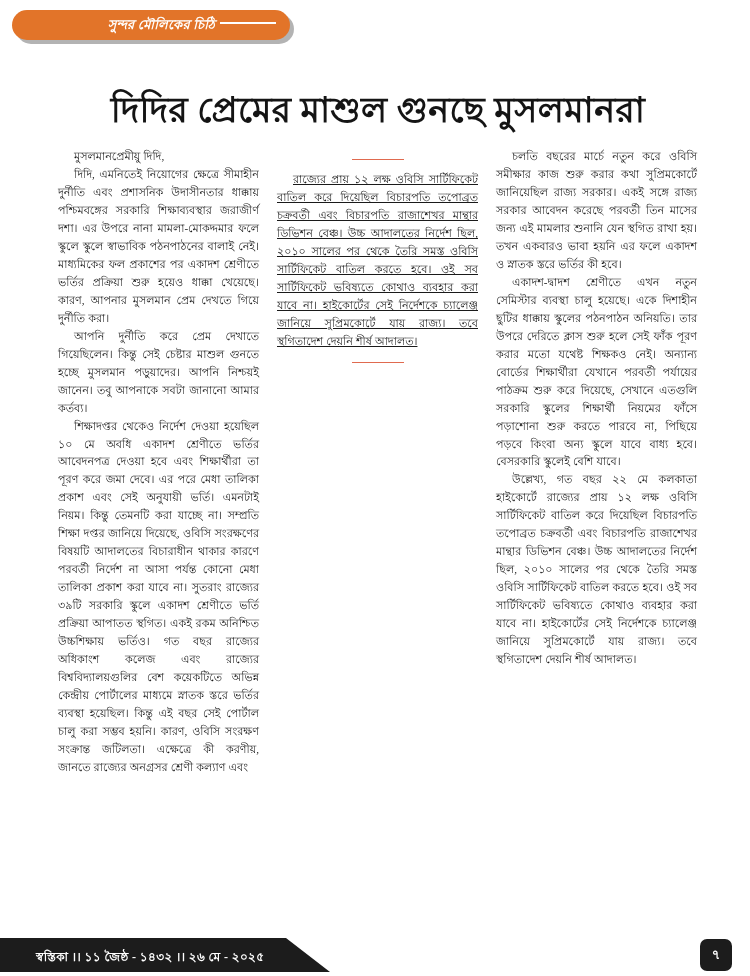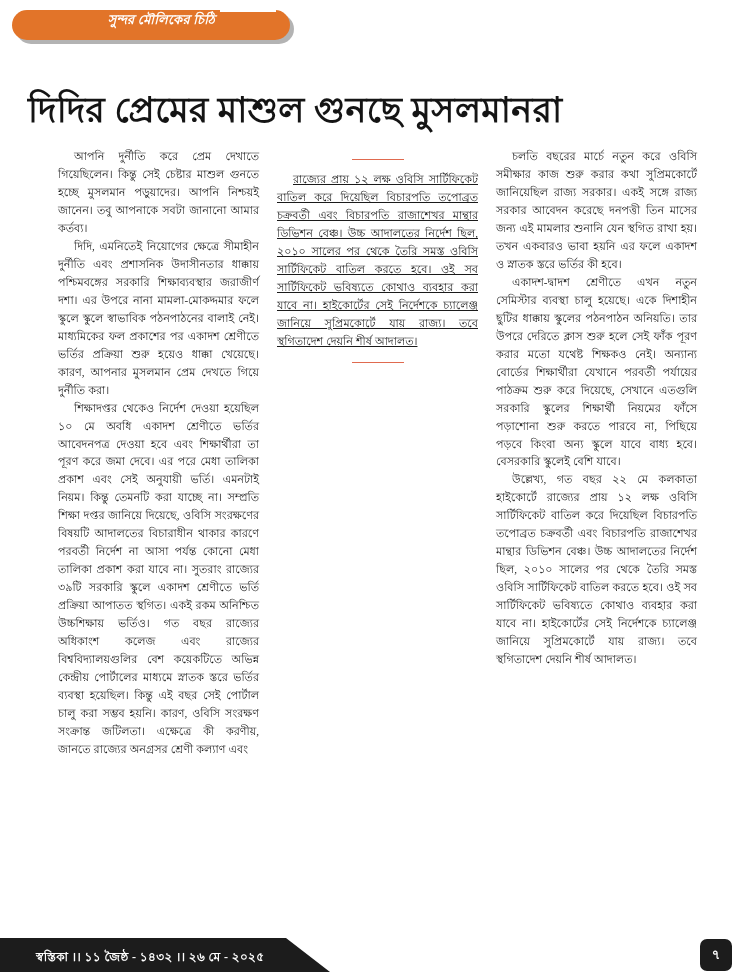--- a/index.html
+++ b/index.html
@@ -35,20 +35,21 @@
   }
   .kicker {
     position: absolute;
     left: 0;
     top: 0;
     width: 278px;
     height: 30px;
     background: #E27429;
     border-radius: 16px;
     display: flex;
+    align-items: center;
     justify-content: flex-end;
     padding-right: 14px;
     box-sizing: border-box;
   }
   .kicker-label {
     color: #ffffff;
     font-size: 13px;
     font-style: italic;
     font-weight: 600;
     letter-spacing: 0.2px;
@@ -64,21 +65,21 @@
     margin-bottom: 4px;
     vertical-align: middle;
   }
 
   
   .headline {
     position: absolute;
     left: 28px;
     top: 66px;
     width: 700px;
-    text-align: left;
+    text-align: center;
     font-size: 35px;
     font-weight: 700;
     color: #141414;
     letter-spacing: 0.4px;
     line-height: 1.25;
     font-family: "Liberation Serif", "DejaVu Serif", serif;
   }
 
   
   .columns {
@@ -181,35 +182,36 @@
     <span class="kicker-label">সুন্দর মৌলিকের চিঠি</span>
     <span class="kicker-rule"></span>
   </div>
 </div>
 
 <h1 class="headline">দিদির প্রেমের মাশুল গুনছে মুসলমানরা</h1>
 
 <div class="columns">
 
   <div class="col">
+    <p>মুসলমানপ্রেমীয়ু দিদি,</p>
+    <p>দিদি, এমনিতেই নিয়োগের ক্ষেত্রে সীমাহীন দুর্নীতি এবং প্রশাসনিক উদাসীনতার ধাক্কায় পশ্চিমবঙ্গের সরকারি শিক্ষাব্যবস্থার জরাজীর্ণ দশা। এর উপরে নানা মামলা-মোকদ্দমার ফলে স্কুলে স্কুলে স্বাভাবিক পঠনপাঠনের বালাই নেই। মাধ্যমিকের ফল প্রকাশের পর একাদশ শ্রেণীতে ভর্তির প্রক্রিয়া শুরু হয়েও ধাক্কা খেয়েছে। কারণ, আপনার মুসলমান প্রেম দেখতে গিয়ে দুর্নীতি করা।</p>
     <p>আপনি দুর্নীতি করে প্রেম দেখাতে গিয়েছিলেন। কিন্তু সেই চেষ্টার মাশুল গুনতে হচ্ছে মুসলমান পড়ুয়াদের। আপনি নিশ্চয়ই জানেন। তবু আপনাকে সবটা জানানো আমার কর্তব্য।</p>
-    <p>দিদি, এমনিতেই নিয়োগের ক্ষেত্রে সীমাহীন দুর্নীতি এবং প্রশাসনিক উদাসীনতার ধাক্কায় পশ্চিমবঙ্গের সরকারি শিক্ষাব্যবস্থার জরাজীর্ণ দশা। এর উপরে নানা মামলা-মোকদ্দমার ফলে স্কুলে স্কুলে স্বাভাবিক পঠনপাঠনের বালাই নেই। মাধ্যমিকের ফল প্রকাশের পর একাদশ শ্রেণীতে ভর্তির প্রক্রিয়া শুরু হয়েও ধাক্কা খেয়েছে। কারণ, আপনার মুসলমান প্রেম দেখতে গিয়ে দুর্নীতি করা।</p>
     <p>শিক্ষাদপ্তর থেকেও নির্দেশ দেওয়া হয়েছিল ১০ মে অবধি একাদশ শ্রেণীতে ভর্তির আবেদনপত্র দেওয়া হবে এবং শিক্ষার্থীরা তা পূরণ করে জমা দেবে। এর পরে মেধা তালিকা প্রকাশ এবং সেই অনুযায়ী ভর্তি। এমনটাই নিয়ম। কিন্তু তেমনটি করা যাচ্ছে না। সম্প্রতি শিক্ষা দপ্তর জানিয়ে দিয়েছে, ওবিসি সংরক্ষণের বিষয়টি আদালতের বিচারাধীন থাকার কারণে পরবর্তী নির্দেশ না আসা পর্যন্ত কোনো মেধা তালিকা প্রকাশ করা যাবে না। সুতরাং রাজ্যের ৩৯টি সরকারি স্কুলে একাদশ শ্রেণীতে ভর্তি প্রক্রিয়া আপাতত স্থগিত। একই রকম অনিশ্চিত উচ্চশিক্ষায় ভর্তিও। গত বছর রাজ্যের অধিকাংশ কলেজ এবং রাজ্যের বিশ্ববিদ্যালয়গুলির বেশ কয়েকটিতে অভিন্ন কেন্দ্রীয় পোর্টালের মাধ্যমে স্নাতক স্তরে ভর্তির ব্যবস্থা হয়েছিল। কিন্তু এই বছর সেই পোর্টাল চালু করা সম্ভব হয়নি। কারণ, ওবিসি সংরক্ষণ সংক্রান্ত জটিলতা। এক্ষেত্রে কী করণীয়, জানতে রাজ্যের অনগ্রসর শ্রেণী কল্যাণ এবং</p>
   </div>
 
   <div class="col">
     <div class="pullquote">
       <div class="pq-rule"></div>
       <p class="pq-text">রাজ্যের প্রায় ১২ লক্ষ ওবিসি সার্টিফিকেট বাতিল করে দিয়েছিল বিচারপতি তপোব্রত চক্রবর্তী এবং বিচারপতি রাজাশেখর মান্থার ডিভিশন বেঞ্চ। উচ্চ আদালতের নির্দেশ ছিল, ২০১০ সালের পর থেকে তৈরি সমস্ত ওবিসি সার্টিফিকেট বাতিল করতে হবে। ওই সব সার্টিফিকেট ভবিষ্যতে কোথাও ব্যবহার করা যাবে না। হাইকোর্টের সেই নির্দেশকে চ্যালেঞ্জ জানিয়ে সুপ্রিমকোর্টে যায় রাজ্য। তবে স্থগিতাদেশ দেয়নি শীর্ষ আদালত।</p>
       <div class="pq-rule bottom"></div>
     </div>
   </div>
 
   <div class="col">
-    <p>চলতি বছরের মার্চে নতুন করে ওবিসি সমীক্ষার কাজ শুরু করার কথা সুপ্রিমকোর্টে জানিয়েছিল রাজ্য সরকার। একই সঙ্গে রাজ্য সরকার আবেদন করেছে দনপত্তী তিন মাসের জন্য এই মামলার শুনানি যেন স্থগিত রাখা হয়। তখন একবারও ভাবা হয়নি এর ফলে একাদশ ও স্নাতক স্তরে ভর্তির কী হবে।</p>
+    <p>চলতি বছরের মার্চে নতুন করে ওবিসি সমীক্ষার কাজ শুরু করার কথা সুপ্রিমকোর্টে জানিয়েছিল রাজ্য সরকার। একই সঙ্গে রাজ্য সরকার আবেদন করেছে পরবর্তী তিন মাসের জন্য এই মামলার শুনানি যেন স্থগিত রাখা হয়। তখন একবারও ভাবা হয়নি এর ফলে একাদশ ও স্নাতক স্তরে ভর্তির কী হবে।</p>
     <p>একাদশ-দ্বাদশ শ্রেণীতে এখন নতুন সেমিস্টার ব্যবস্থা চালু হয়েছে। একে দিশাহীন ছুটির ধাক্কায় স্কুলের পঠনপাঠন অনিয়তি। তার উপরে দেরিতে ক্লাস শুরু হলে সেই ফাঁক পূরণ করার মতো যথেষ্ট শিক্ষকও নেই। অন্যান্য বোর্ডের শিক্ষার্থীরা যেখানে পরবর্তী পর্যায়ের পাঠক্রম শুরু করে দিয়েছে, সেখানে এতগুলি সরকারি স্কুলের শিক্ষার্থী নিয়মের ফাঁসে পড়াশোনা শুরু করতে পারবে না, পিছিয়ে পড়বে কিংবা অন্য স্কুলে যাবে বাধ্য হবে। বেসরকারি স্কুলেই বেশি যাবে।</p>
     <p>উল্লেখ্য, গত বছর ২২ মে কলকাতা হাইকোর্টে রাজ্যের প্রায় ১২ লক্ষ ওবিসি সার্টিফিকেট বাতিল করে দিয়েছিল বিচারপতি তপোব্রত চক্রবর্তী এবং বিচারপতি রাজাশেখর মান্থার ডিভিশন বেঞ্চ। উচ্চ আদালতের নির্দেশ ছিল, ২০১০ সালের পর থেকে তৈরি সমস্ত ওবিসি সার্টিফিকেট বাতিল করতে হবে। ওই সব সার্টিফিকেট ভবিষ্যতে কোথাও ব্যবহার করা যাবে না। হাইকোর্টের সেই নির্দেশকে চ্যালেঞ্জ জানিয়ে সুপ্রিমকোর্টে যায় রাজ্য। তবে স্থগিতাদেশ দেয়নি শীর্ষ আদালত।</p>
   </div>
 
 </div>
 
 <div class="footer-bar">
   <span class="footer-text">স্বস্তিকা ।।  ১১ জৈষ্ঠ - ১৪৩২ ।। ২৬ মে - ২০২৫</span>
 </div>
 <div class="page-badge">

